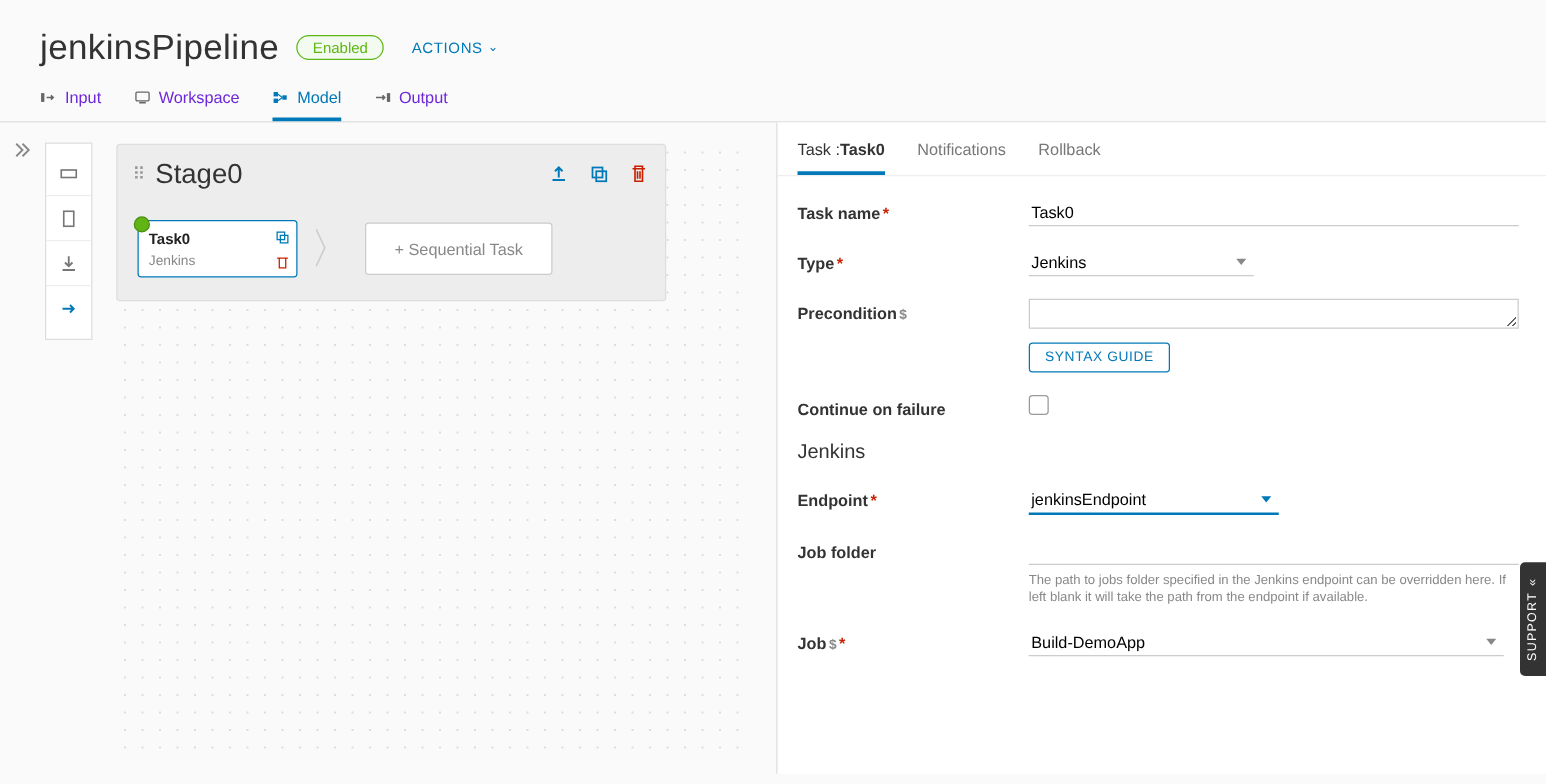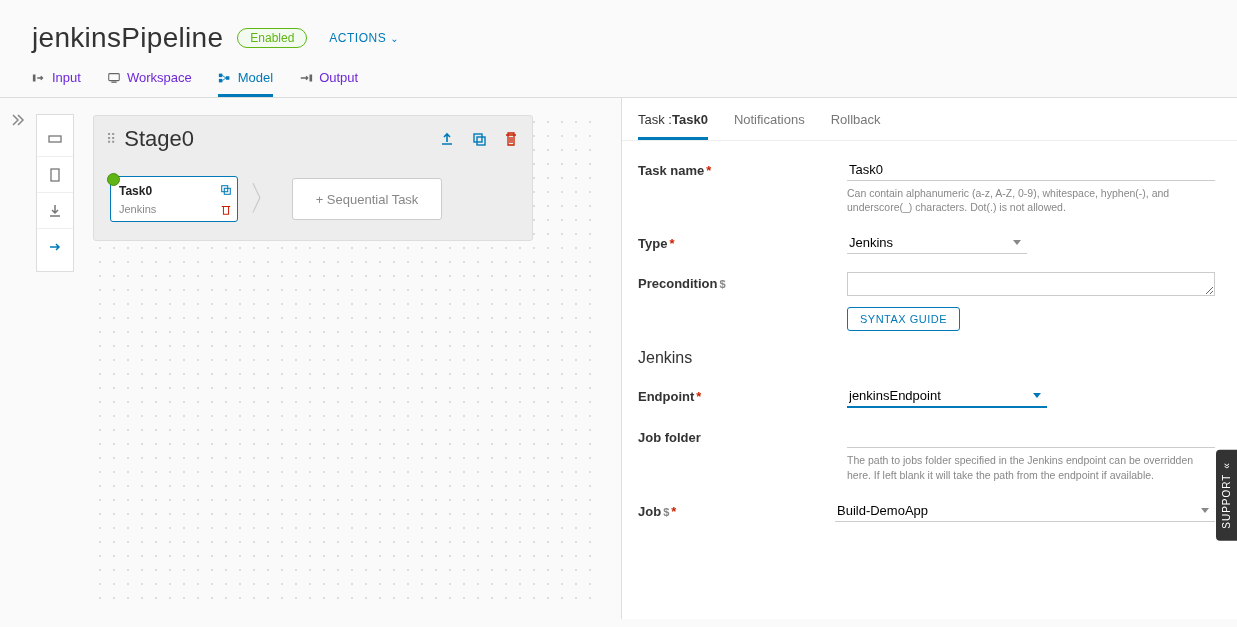--- a/index.html
+++ b/index.html
@@ -56,21 +56,21 @@
 .ptab-title { font-weight: 400; }
 .ptab-title b { font-weight: 700; }
 .panel-actions { margin-left: auto; display: flex; align-items: center; gap: 14px; }
 .btn-validate { background: #0079b8; color: #fff; border: none; padding: 5px 11px; font-size: 11px; letter-spacing: 0.5px; border-radius: 3px; cursor: pointer; font-weight: 500; }
 .win-icons { display: flex; gap: 10px; color: #0079b8; }
 .win-icons span { cursor: pointer; font-size: 13px; }
 
 .panel-body { padding: 18px 22px 18px 16px; overflow-y: auto; flex: 1; }
 .panel-body::-webkit-scrollbar { width: 8px; }
 .panel-body::-webkit-scrollbar-thumb { background: #ccc; border-radius: 4px; }
-.frow { display: flex; margin-bottom: 18px; gap: 24px; }
+.frow { display: flex; margin-bottom: 18px; }
 .flabel { width: 185px; font-size: 13px; font-weight: 600; color: #333; padding-top: 4px; }
 .req { color: #c92100; margin-left: 2px; }
 .dollar { color: #888; margin-left: 2px; font-size: 11px; }
 .fctrl { flex: 1; }
 .tinput { width: 100%; border: none; border-bottom: 1px solid #ccc; padding: 3px 2px; font-size: 13px; outline: none; background: transparent; }
 .hint { font-size: 10.5px; color: #888; margin-top: 5px; line-height: 1.35; }
 .tselect { width: 180px; border: none; border-bottom: 1px solid #ccc; padding: 3px 2px; font-size: 13px; background: transparent; appearance: none; position: relative; }
 .sel-wrap { position: relative; display: inline-block; }
 .sel-wrap::after { content: ""; position: absolute; right: 6px; top: 8px; width: 0; height: 0; border-left: 4px solid transparent; border-right: 4px solid transparent; border-top: 5px solid #888; pointer-events: none; }
 .sel-wrap.wide { width: 380px; }
@@ -219,35 +219,40 @@
         </div>
         <div class="ptab">Notifications</div>
         <div class="ptab">Rollback</div>
       </div>
     </div>
     <div class="panel-body">
       <div class="frow">
         <div class="flabel"><span>Task name</span><span class="req">*</span></div>
         <div class="fctrl">
           <input class="tinput" value="Task0" style="">
-          <div class="hint">Can contain alphanumeric (a-z, A-Z, 0-9), whitespace, hyphen(-), and underscore(_) characters. Dot(.) is not allowed.</div>
         </div>
       </div>
       <div class="frow">
         <div class="flabel"><span>Type</span><span class="req">*</span></div>
         <div class="fctrl">
           <span class="sel-wrap"><select class="tselect"><option>Jenkins</option></select></span>
         </div>
       </div>
       <div class="frow">
         <div class="flabel"><span>Precondition</span><span class="dollar">$</span></div>
         <div class="fctrl">
           <textarea class="tarea" style=""></textarea>
           <button class="btn-outline">SYNTAX GUIDE</button>
         </div>
+      </div>
+      <div class="frow">
+        <div class="flabel">Continue on failure</div>
+        <div class="fctrl">
+            <div class="chk"></div>
+          </div>
       </div>
       <div class="section-h">Jenkins</div>
       <div class="frow">
         <div class="flabel"><span>Endpoint</span><span class="req">*</span></div>
         <div class="fctrl">
           <span class="sel-wrap act" style="width:200px;"><select class="tselect" style="width:100%;"><option>jenkinsEndpoint</option></select></span>
         </div>
       </div>
       <div class="frow">
         <div class="flabel">Job folder</div>

